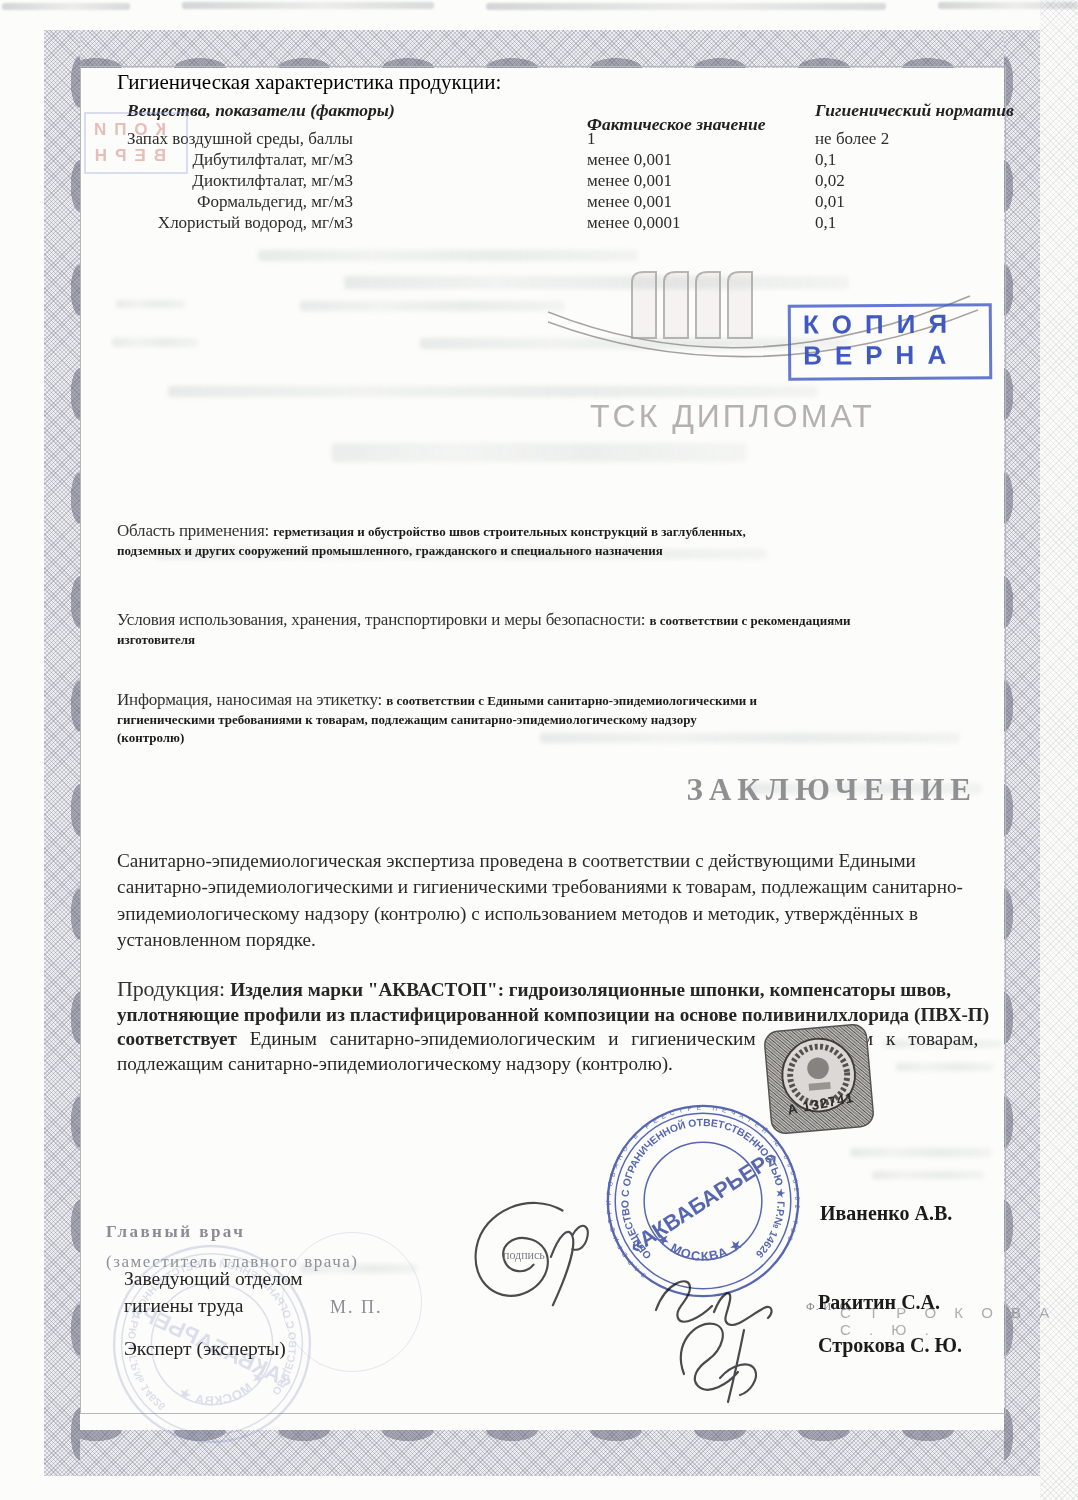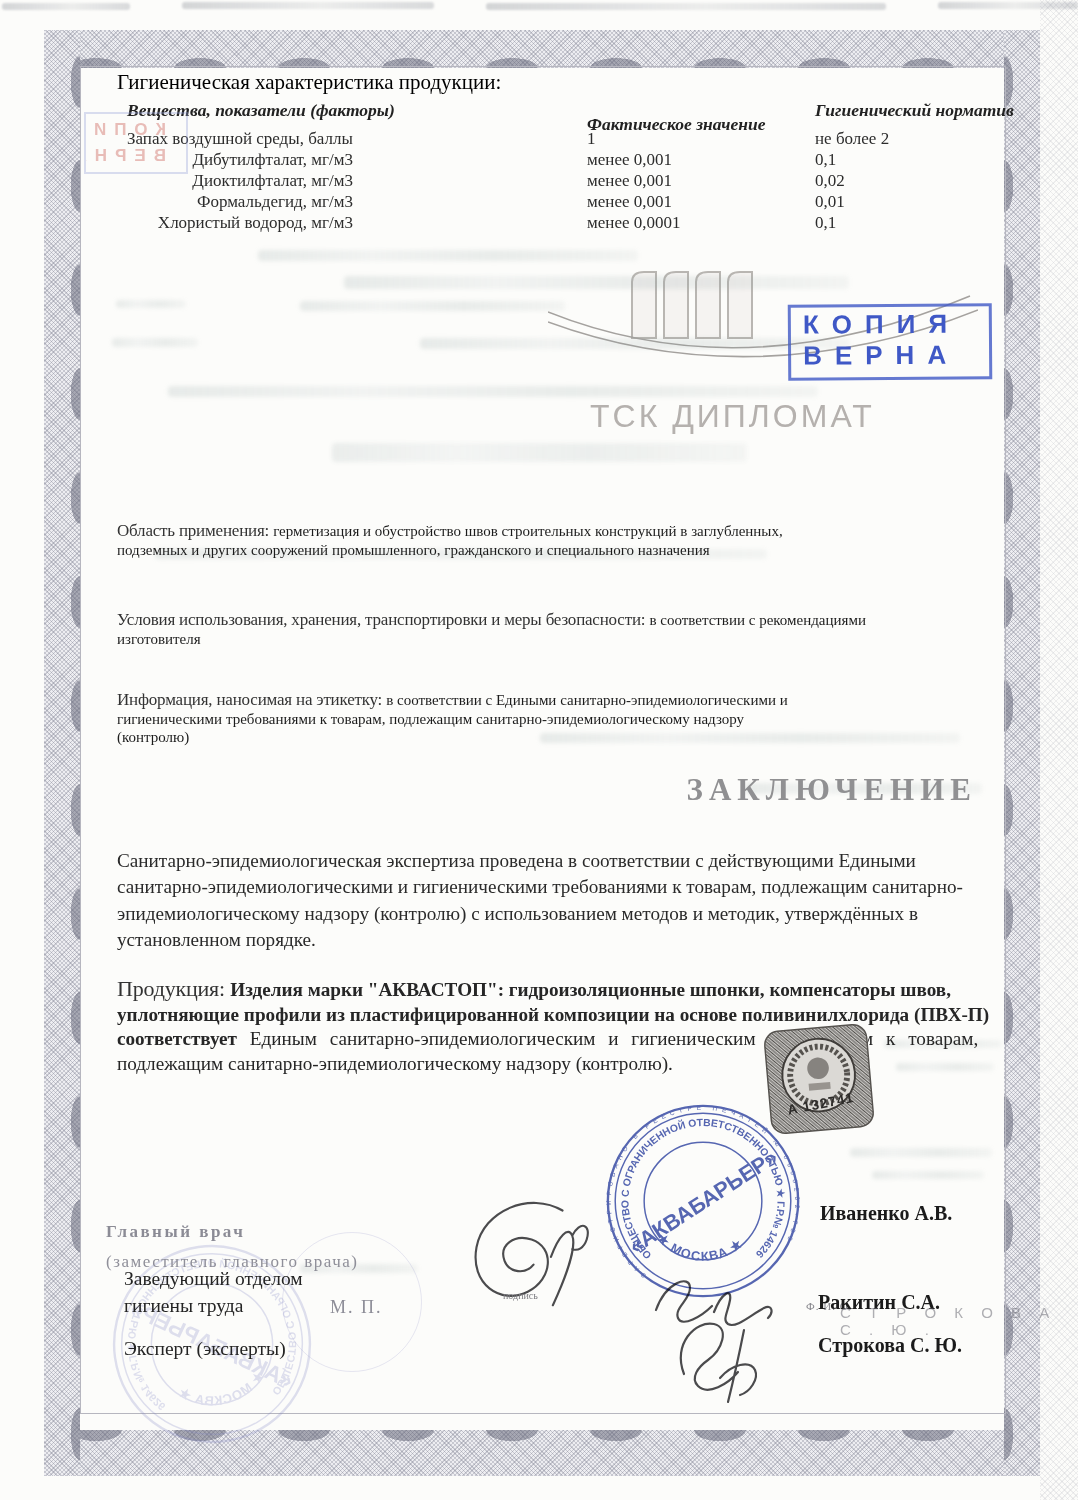--- a/index.html
+++ b/index.html
@@ -32,21 +32,21 @@
   .inner-line{left:80px;top:66px;width:924px;height:1346px;border:1px solid #b6b6bf;}
   .edge-bleed{left:1040px;top:0;width:38px;height:1500px;opacity:.5;background:
       repeating-linear-gradient(45deg, rgba(130,132,150,.25) 0 1px, transparent 1px 4px),
       repeating-linear-gradient(-45deg, rgba(130,132,150,.25) 0 1px, transparent 1px 4px);}
 
   
   .title{font-size:21px;color:#000000;}
   .th{font-weight:bold;font-size:17.5px;color:#222;font-style:italic;}
   .cell{font-size:17px;line-height:21px;color:#2c2c2c;white-space:pre;}
   .lab{font-size:17px;letter-spacing:-0.2px;color:#333;}
-  .val{font-weight:normal;font-size:15px;color:#1c1c1c;}
+  .val{font-weight:bold;font-size:13px;color:#1c1c1c;}
   .preline{white-space:pre-line;}
   .heading{font-weight:bold;font-size:31px;letter-spacing:6px;color:#909092;text-align:right;}
   .body-par{font-size:19.2px;line-height:26.4px;color:#2a2a2a;}
   .prod-par{font-size:19.2px;line-height:24.8px;color:#262626;}
   .name{font-weight:bold;font-size:20px;color:#1b1b1b;}
   .role-gray{font-weight:bold;font-size:17px;letter-spacing:2.5px;color:#8b8b95;}
   .role-gray2{font-size:17px;letter-spacing:1.5px;color:#8f8f99;}
   .role-black{font-size:19.5px;color:#242424;}
   .tiny-cap{font-size:11px;color:#86868c;letter-spacing:1px;margin-top:28px;}
   .ghost-name{font-family:"Liberation Sans",sans-serif;font-size:15px;letter-spacing:7px;color:rgba(110,110,118,.55);}
@@ -205,21 +205,21 @@
     <circle cx="58" cy="54" r="29" fill="none" stroke="#55524e" stroke-width="6" stroke-dasharray="3 2.4"></circle>
     <circle cx="58" cy="47" r="11" fill="#6a6661" opacity=".75"></circle>
     <rect x="47" y="62" width="22" height="7" fill="#6a6661" opacity=".6"></rect>
     <text x="58" y="88" text-anchor="middle" font-size="14" font-weight="bold" fill="#2e2c2a" letter-spacing="1" transform="rotate(-6 58 88)" font-family="Liberation Sans, sans-serif">А 132741</text>
   </svg>
 
   <svg class="abs" style="left:462px;top:1196px;" width="145" height="118" viewBox="0 0 150 120">
     <path class="sig" d="M104,14 C70,-6 22,14 15,52 C8,90 40,112 68,98 C94,85 96,52 72,44 C54,38 38,50 44,66 C49,79 66,80 74,70"></path>
     <path class="sig" d="M92,62 C100,40 110,30 114,40 C119,52 106,86 94,112 M114,40 C122,24 134,28 129,44 C126,53 120,56 114,54"></path>
   </svg>
-  <div class="abs" style="left:503px;top:1290px;font-size:10px;color:#7d7d82;">подпись</div>
+  <div class="abs" style="left:503px;top:1248px;font-size:12px;color:#7d7d82;">подпись</div>
 
   <svg class="abs" style="left:650px;top:1266px;" width="135" height="70" viewBox="0 0 135 70">
     <path class="sig" d="M6,44 C16,16 40,8 40,22 C40,34 24,42 28,52 C32,62 52,50 62,40 M64,46 C72,26 82,22 80,34 C78,46 72,54 78,58 C86,63 102,48 114,42 C122,38 124,46 118,52"></path>
   </svg>
   <svg class="abs" style="left:660px;top:1316px;" width="125" height="88" viewBox="0 0 125 88">
     <path class="sig" d="M24,58 C12,28 36,4 54,8 C70,12 62,34 48,44 C38,51 30,62 38,70 C48,80 68,68 78,56 M84,14 C78,44 72,70 68,86 M60,62 C72,48 90,44 95,54 C99,63 90,76 80,79"></path>
   </svg>
 
   <svg class="abs seal-main" viewBox="-105 -105 210 210">
     <g fill="none" stroke="currentColor">

